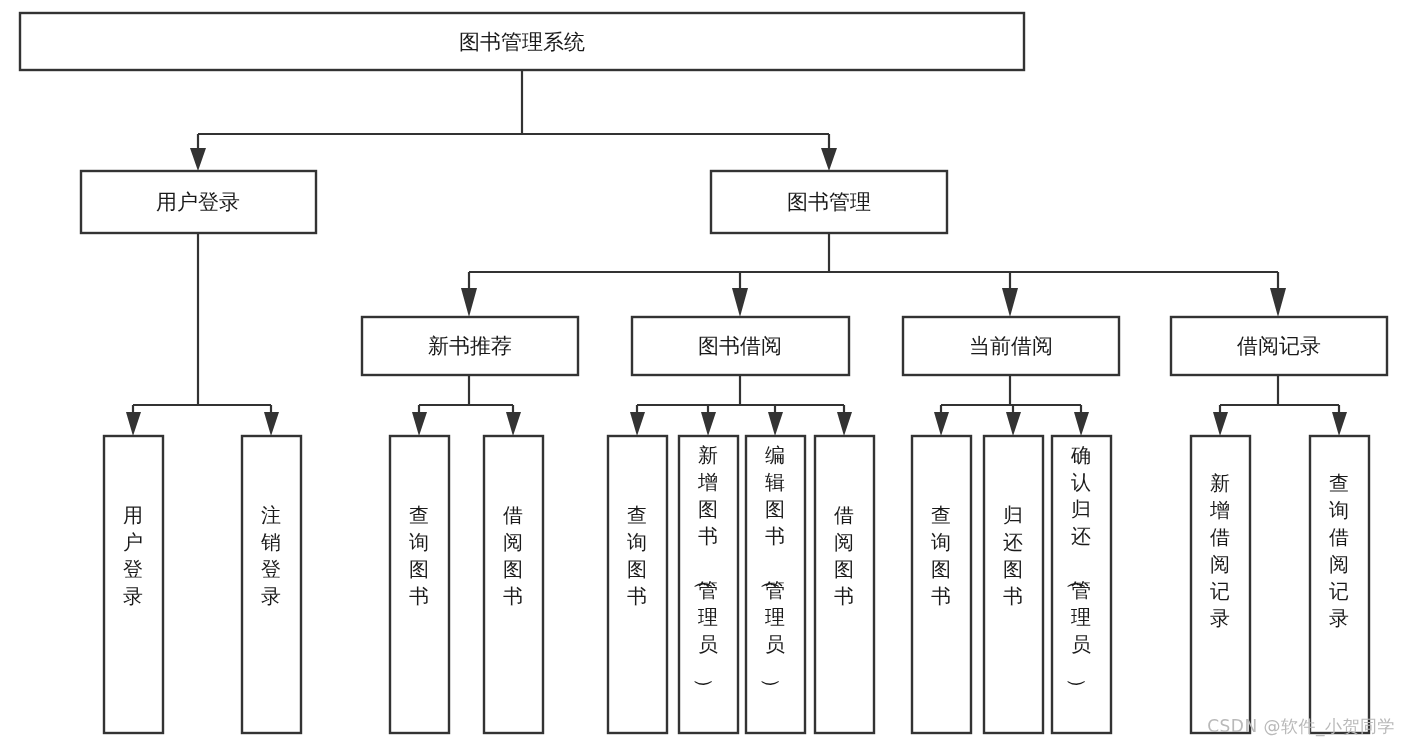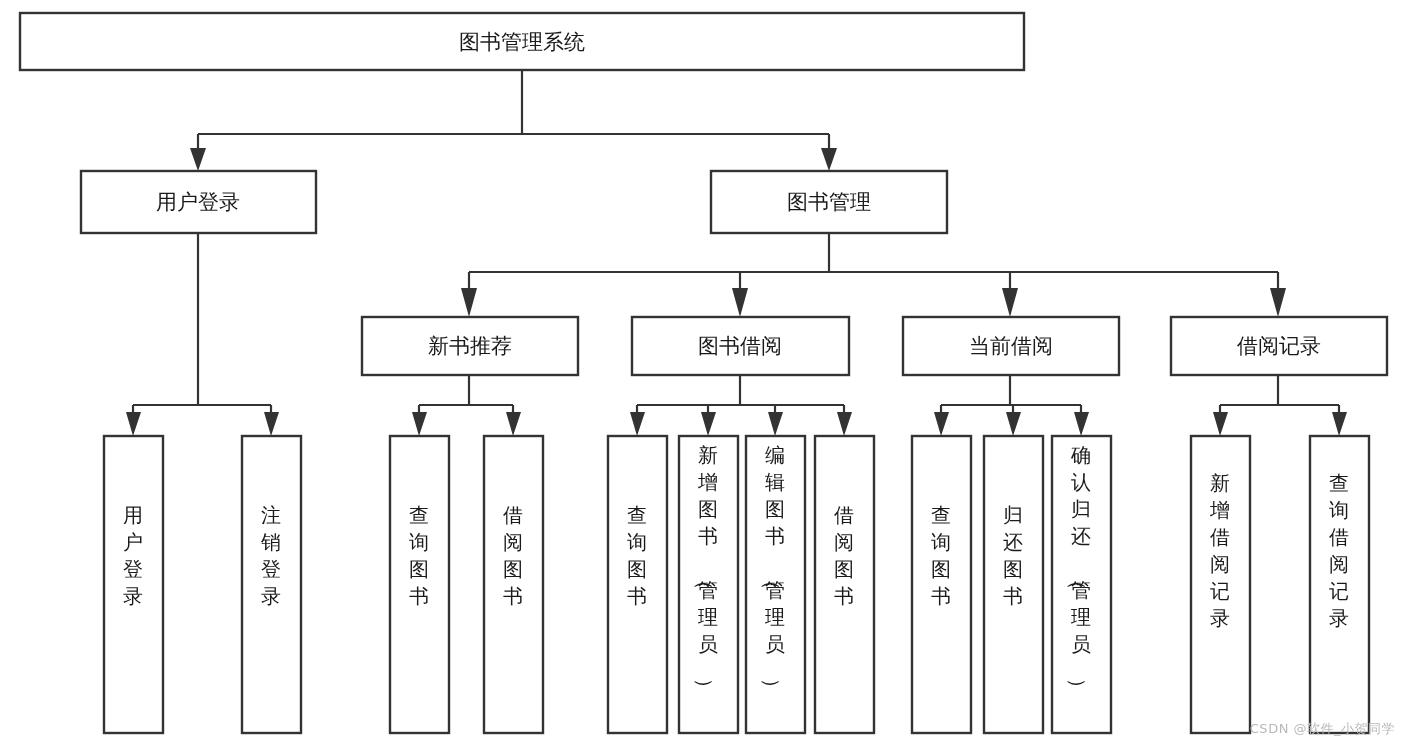--- a/index.html
+++ b/index.html
@@ -57,21 +57,21 @@
     font-family: "DejaVu Sans", "Liberation Sans", sans-serif;
     font-size: 20px;
     fill: #1a1a1a;
     text-anchor: middle;
   }
   .watermark {
     position: absolute;
     right: 10px;
     bottom: 4px;
     font-family: "DejaVu Sans", "Liberation Sans", sans-serif;
-    font-size: 13px;
+    font-size: 17px;
     color: #b9b9b9;
     letter-spacing: 0.5px;
     white-space: nowrap;
     user-select: none;
   }
 </style>
 </head>
 <body>
 
 <div id="diagram-root">

